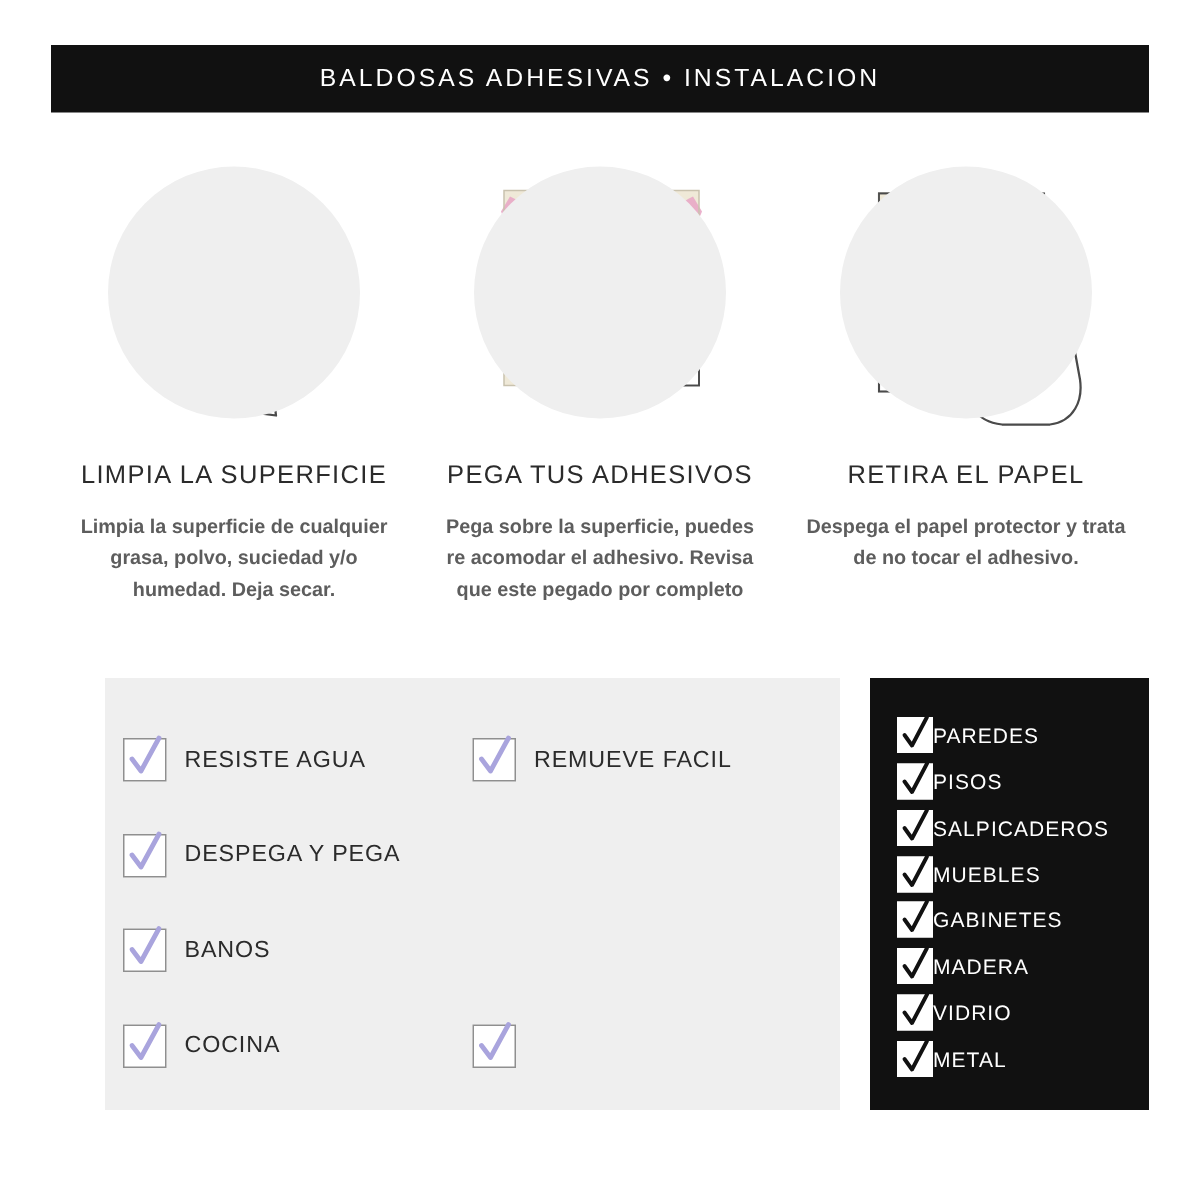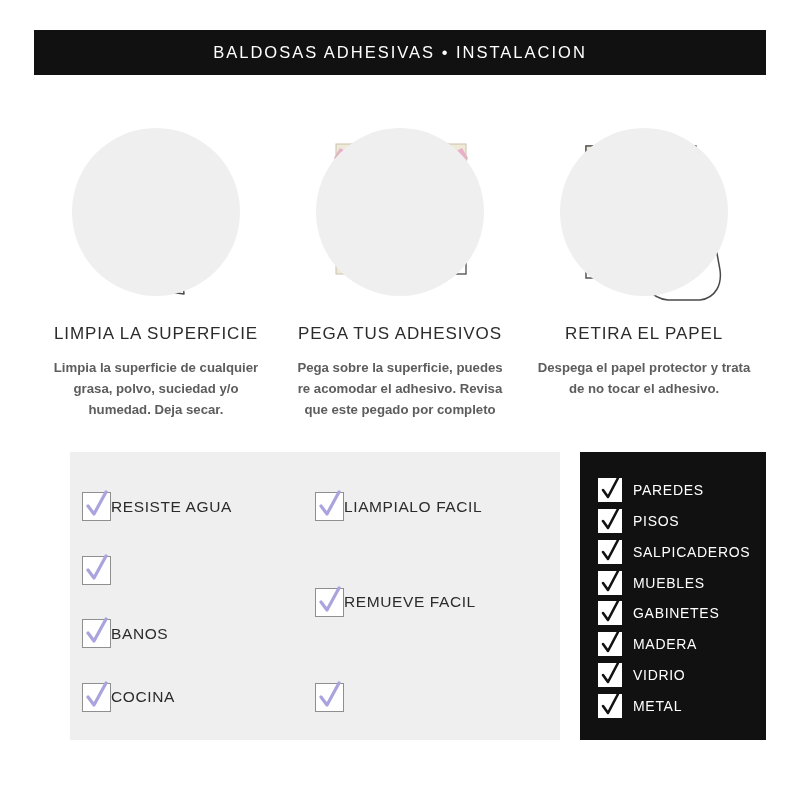--- a/index.html
+++ b/index.html
@@ -21,21 +21,21 @@
   .header-title{
     color:#ffffff;
     font-size:16.5px;
     letter-spacing:2.0px;
     font-weight:400;
     white-space:nowrap;
   }
 
   
   .steps{
-    position:absolute;left:34px;top:122px;width:732px;height:330px;
+    position:absolute;left:34px;top:105px;width:732px;height:330px;
     display:flex;
     justify-content:center;
   }
   .step{
     flex:1 1 0;
     display:flex;flex-direction:column;align-items:center;
   }
   .step-art{
     width:200px;height:180px;position:relative;
     display:flex;align-items:center;justify-content:center;
@@ -72,37 +72,37 @@
     position:absolute;left:580px;top:452px;width:186px;height:288px;
     background:#111111;
   }
 
   .feature-cols{
     position:absolute;left:12px;top:40px;right:12px;bottom:28px;
     display:flex;
   }
   .feature-col{flex:1 1 0;display:flex;flex-direction:column;justify-content:space-between;}
   .feature{
-    display:flex;align-items:center;gap:0;
+    display:flex;align-items:center;gap:12px;
   }
   .feature .label{
     font-size:15.5px;letter-spacing:0.6px;color:#2b2b2b;white-space:nowrap;
   }
   .cbox{
     width:27px;height:27px;border:1.4px solid #8f8f8f;background:#ffffff;
     position:relative;flex:none;
   }
   .cbox svg{position:absolute;left:2px;top:-3px;}
 
   
   .dark-list{
     position:absolute;left:18px;top:26px;right:10px;bottom:22px;
     display:flex;flex-direction:column;justify-content:space-between;
   }
-  .dark-item{display:flex;align-items:center;gap:11px;}
+  .dark-item{display:flex;align-items:center;}
   .dark-item .label{
     font-size:14px;letter-spacing:0.7px;color:#ffffff;white-space:nowrap;
   }
   .cbox-dark{
     width:22px;height:22px;border:1.2px solid #ffffff;background:#ffffff;
     position:relative;flex:none;
   }
   .cbox-dark svg{position:absolute;left:1px;top:-3px;}
 </style>
 </head>
@@ -216,48 +216,41 @@
               </svg>
           </span>
           <span class="label">RESISTE AGUA</span>
         </div>
         <div class="feature">
           <span class="cbox">
             <svg width="24" height="32" viewBox="0 0 24 32">
                 <path d="M3 16 L9 24 L21 2" fill="none" stroke="#a9a4dd" stroke-width="3.2" stroke-linecap="round" stroke-linejoin="round"></path>
               </svg>
           </span>
+          <span class="label">DESPEGA Y PEGA</span>
         </div>
         <div class="feature">
           <span class="cbox">
             <svg width="24" height="32" viewBox="0 0 24 32">
                 <path d="M3 16 L9 24 L21 2" fill="none" stroke="#a9a4dd" stroke-width="3.2" stroke-linecap="round" stroke-linejoin="round"></path>
               </svg>
           </span>
           <span class="label">BANOS</span>
         </div>
         <div class="feature">
           <span class="cbox">
             <svg width="24" height="32" viewBox="0 0 24 32">
                 <path d="M3 16 L9 24 L21 2" fill="none" stroke="#a9a4dd" stroke-width="3.2" stroke-linecap="round" stroke-linejoin="round"></path>
               </svg>
           </span>
           <span class="label">COCINA</span>
         </div>
       </div>
 
       <div class="feature-col">
-        <div class="feature">
-          <span class="cbox">
-            <svg width="24" height="32" viewBox="0 0 24 32">
-                <path d="M3 16 L9 24 L21 2" fill="none" stroke="#a9a4dd" stroke-width="3.2" stroke-linecap="round" stroke-linejoin="round"></path>
-              </svg>
-          </span>
-          <span class="label">LIAMPIALO FACIL</span>
-        </div>
         <div class="feature">
           <span class="cbox">
             <svg width="24" height="32" viewBox="0 0 24 32">
                 <path d="M3 16 L9 24 L21 2" fill="none" stroke="#a9a4dd" stroke-width="3.2" stroke-linecap="round" stroke-linejoin="round"></path>
               </svg>
           </span>
           <span class="label">REMUEVE FACIL</span>
         </div>
         <div class="feature">
           <span class="cbox">

